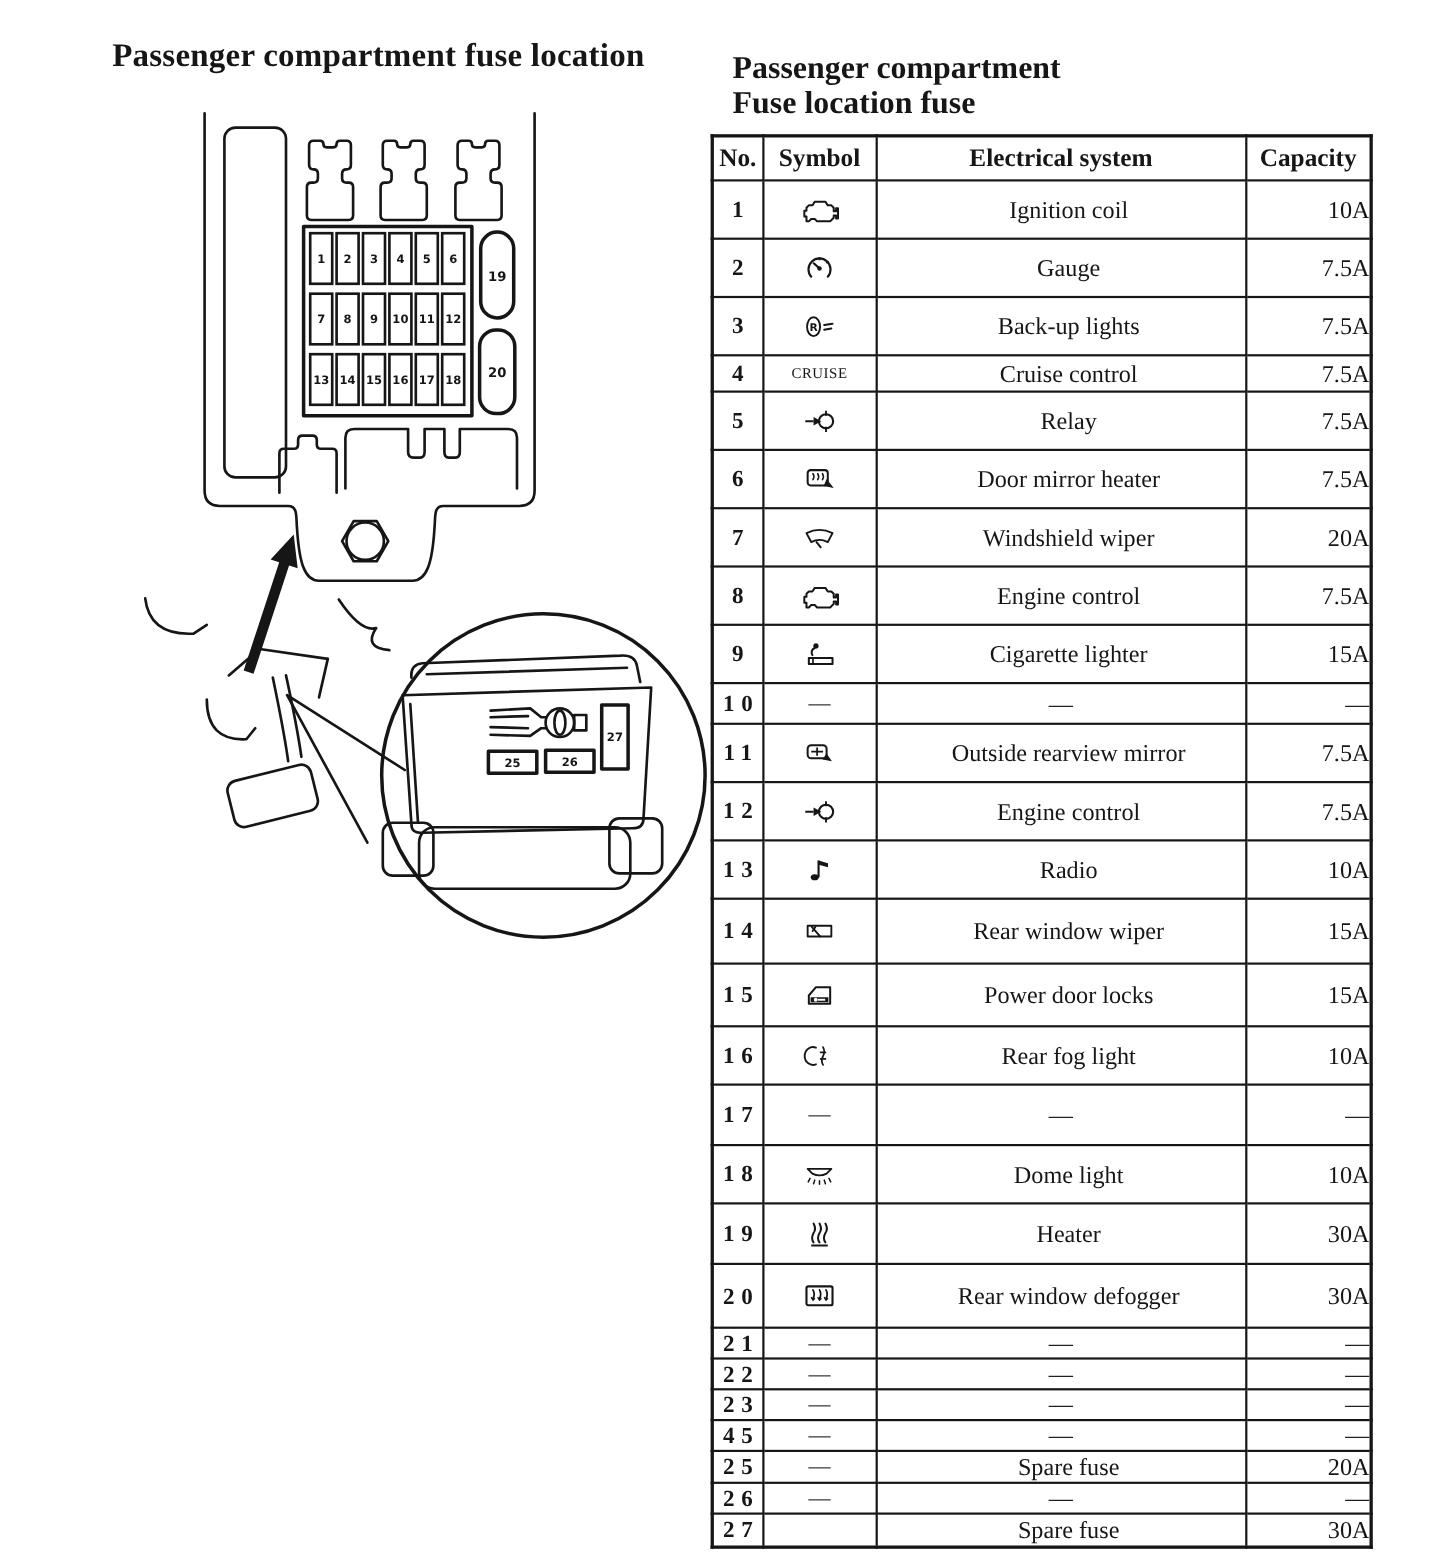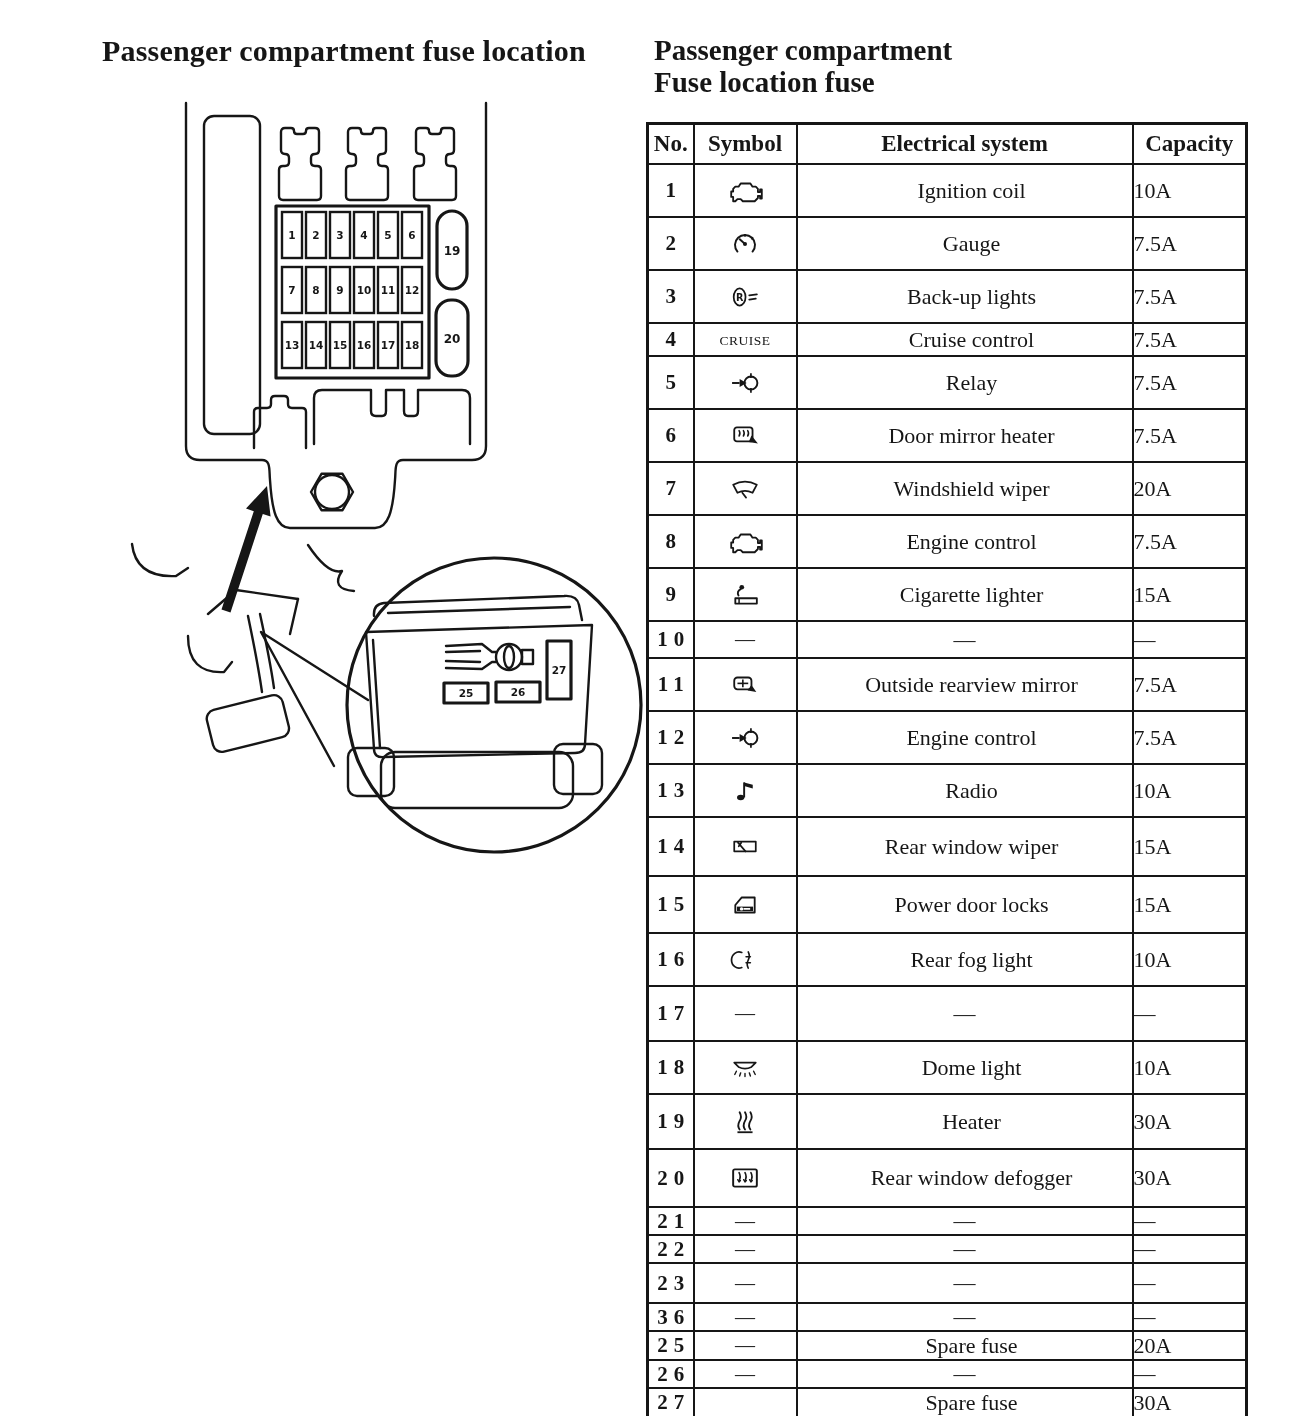--- a/index.html
+++ b/index.html
@@ -16,42 +16,42 @@
     font-size:30px;font-weight:600;letter-spacing:.2px;white-space:nowrap;
   }
   .diagram-svg{position:absolute;left:30px;top:80px;}
   .ln{fill:none;stroke:#161616;stroke-width:2.4;stroke-linecap:round;stroke-linejoin:round;}
   .ln-thick{fill:none;stroke:#161616;stroke-width:3.2;stroke-linejoin:round;}
   .fuse-num{font-family:"DejaVu Sans",sans-serif;font-weight:bold;font-size:10.5px;fill:#161616;text-anchor:middle;}
   .fuse-num-lg{font-family:"DejaVu Sans",sans-serif;font-weight:bold;font-size:12px;fill:#161616;text-anchor:middle;}
   
   .right-panel{position:absolute;left:646px;top:0;width:640px;}
   .table-title{
-    position:absolute;left:4px;top:30px;margin:4px;
+    position:absolute;left:4px;top:30px;margin:16px;
     font-size:29px;font-weight:700;line-height:1.12;white-space:nowrap;
   }
   table.fuse-table{
     position:absolute;left:0;top:122px;
     border-collapse:collapse;table-layout:fixed;width:601px;
     border:3px solid #161616;
   }
   .fuse-table th,.fuse-table td{
     border:2px solid #161616;padding:0;overflow:hidden;
   }
   .fuse-table th{
     font-size:23px;font-weight:700;height:38px;text-align:center;
   }
   td.col-no{text-align:center;font-size:21px;font-weight:600;}
   td.col-no .spaced{letter-spacing:6px;margin-right:-6px;}
   td.col-sym{text-align:center;vertical-align:middle;}
   td.col-sym .sym-text{font-size:13.5px;letter-spacing:.5px;}
   td.col-sym .sym-dash{font-size:20px;}
   td.col-sys{font-size:22px;padding-left:14px;text-align:center;}
   td.col-sys.center{text-align:center;padding-left:0;}
-  td.col-cap{font-size:22px;text-align:left;}
+  td.col-cap{font-size:22px;text-align:right;}
   .icon-wrap{display:inline-block;vertical-align:middle;line-height:0;}
 </style>
 </head>
 <body>
 
 <div class="page">
 
   <div class="left-panel">
     <h1 class="diagram-title">Passenger compartment fuse location</h1>
 
@@ -383,28 +383,28 @@
         <td class="col-sym"><span class="sym-dash">—</span></td>
         <td class="col-sys center">—</td>
         <td class="col-cap">—</td>
       </tr>
           <tr style="height: 20px;">
         <td class="col-no"><span class="spaced">22</span></td>
         <td class="col-sym"><span class="sym-dash">—</span></td>
         <td class="col-sys center">—</td>
         <td class="col-cap">—</td>
       </tr>
-          <tr style="height: 40px;">
+          <tr style="height: 28px;">
         <td class="col-no"><span class="spaced">23</span></td>
         <td class="col-sym"><span class="sym-dash">—</span></td>
         <td class="col-sys center">—</td>
         <td class="col-cap">—</td>
       </tr>
           <tr style="height: 28px;">
-        <td class="col-no"><span class="spaced">36</span></td>
+        <td class="col-no"><span class="spaced">45</span></td>
         <td class="col-sym"><span class="sym-dash">—</span></td>
         <td class="col-sys center">—</td>
         <td class="col-cap">—</td>
       </tr>
           <tr style="height: 29px;">
         <td class="col-no"><span class="spaced">25</span></td>
         <td class="col-sym"><span class="sym-dash">—</span></td>
         <td class="col-sys">Spare fuse</td>
         <td class="col-cap">20A</td>
       </tr>

